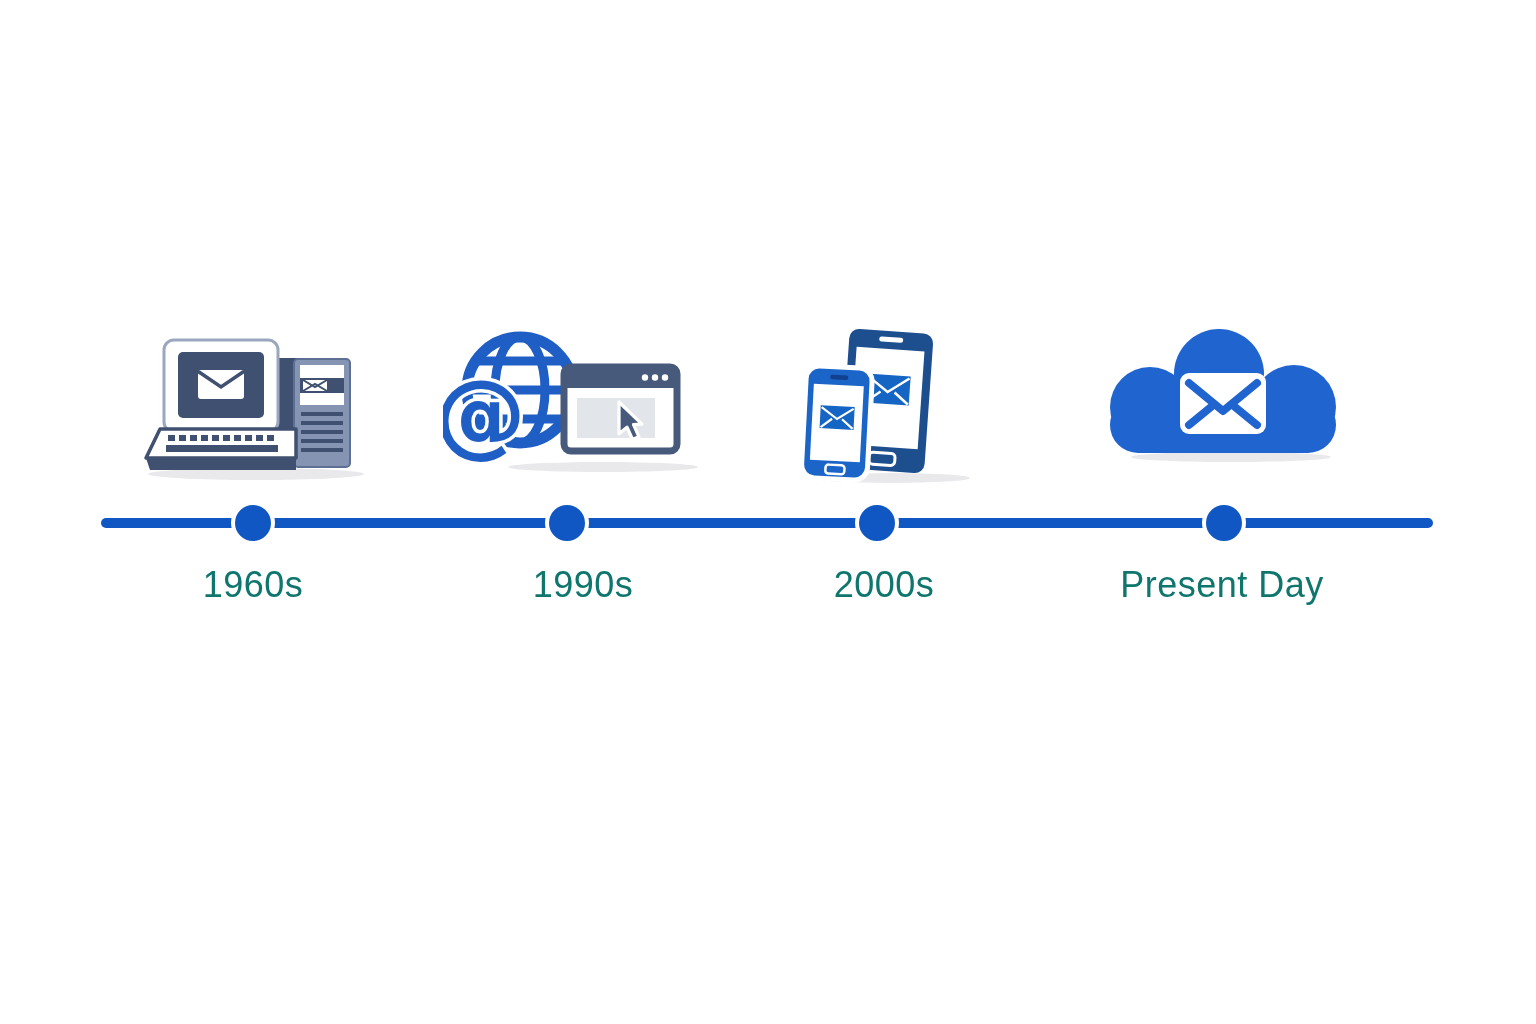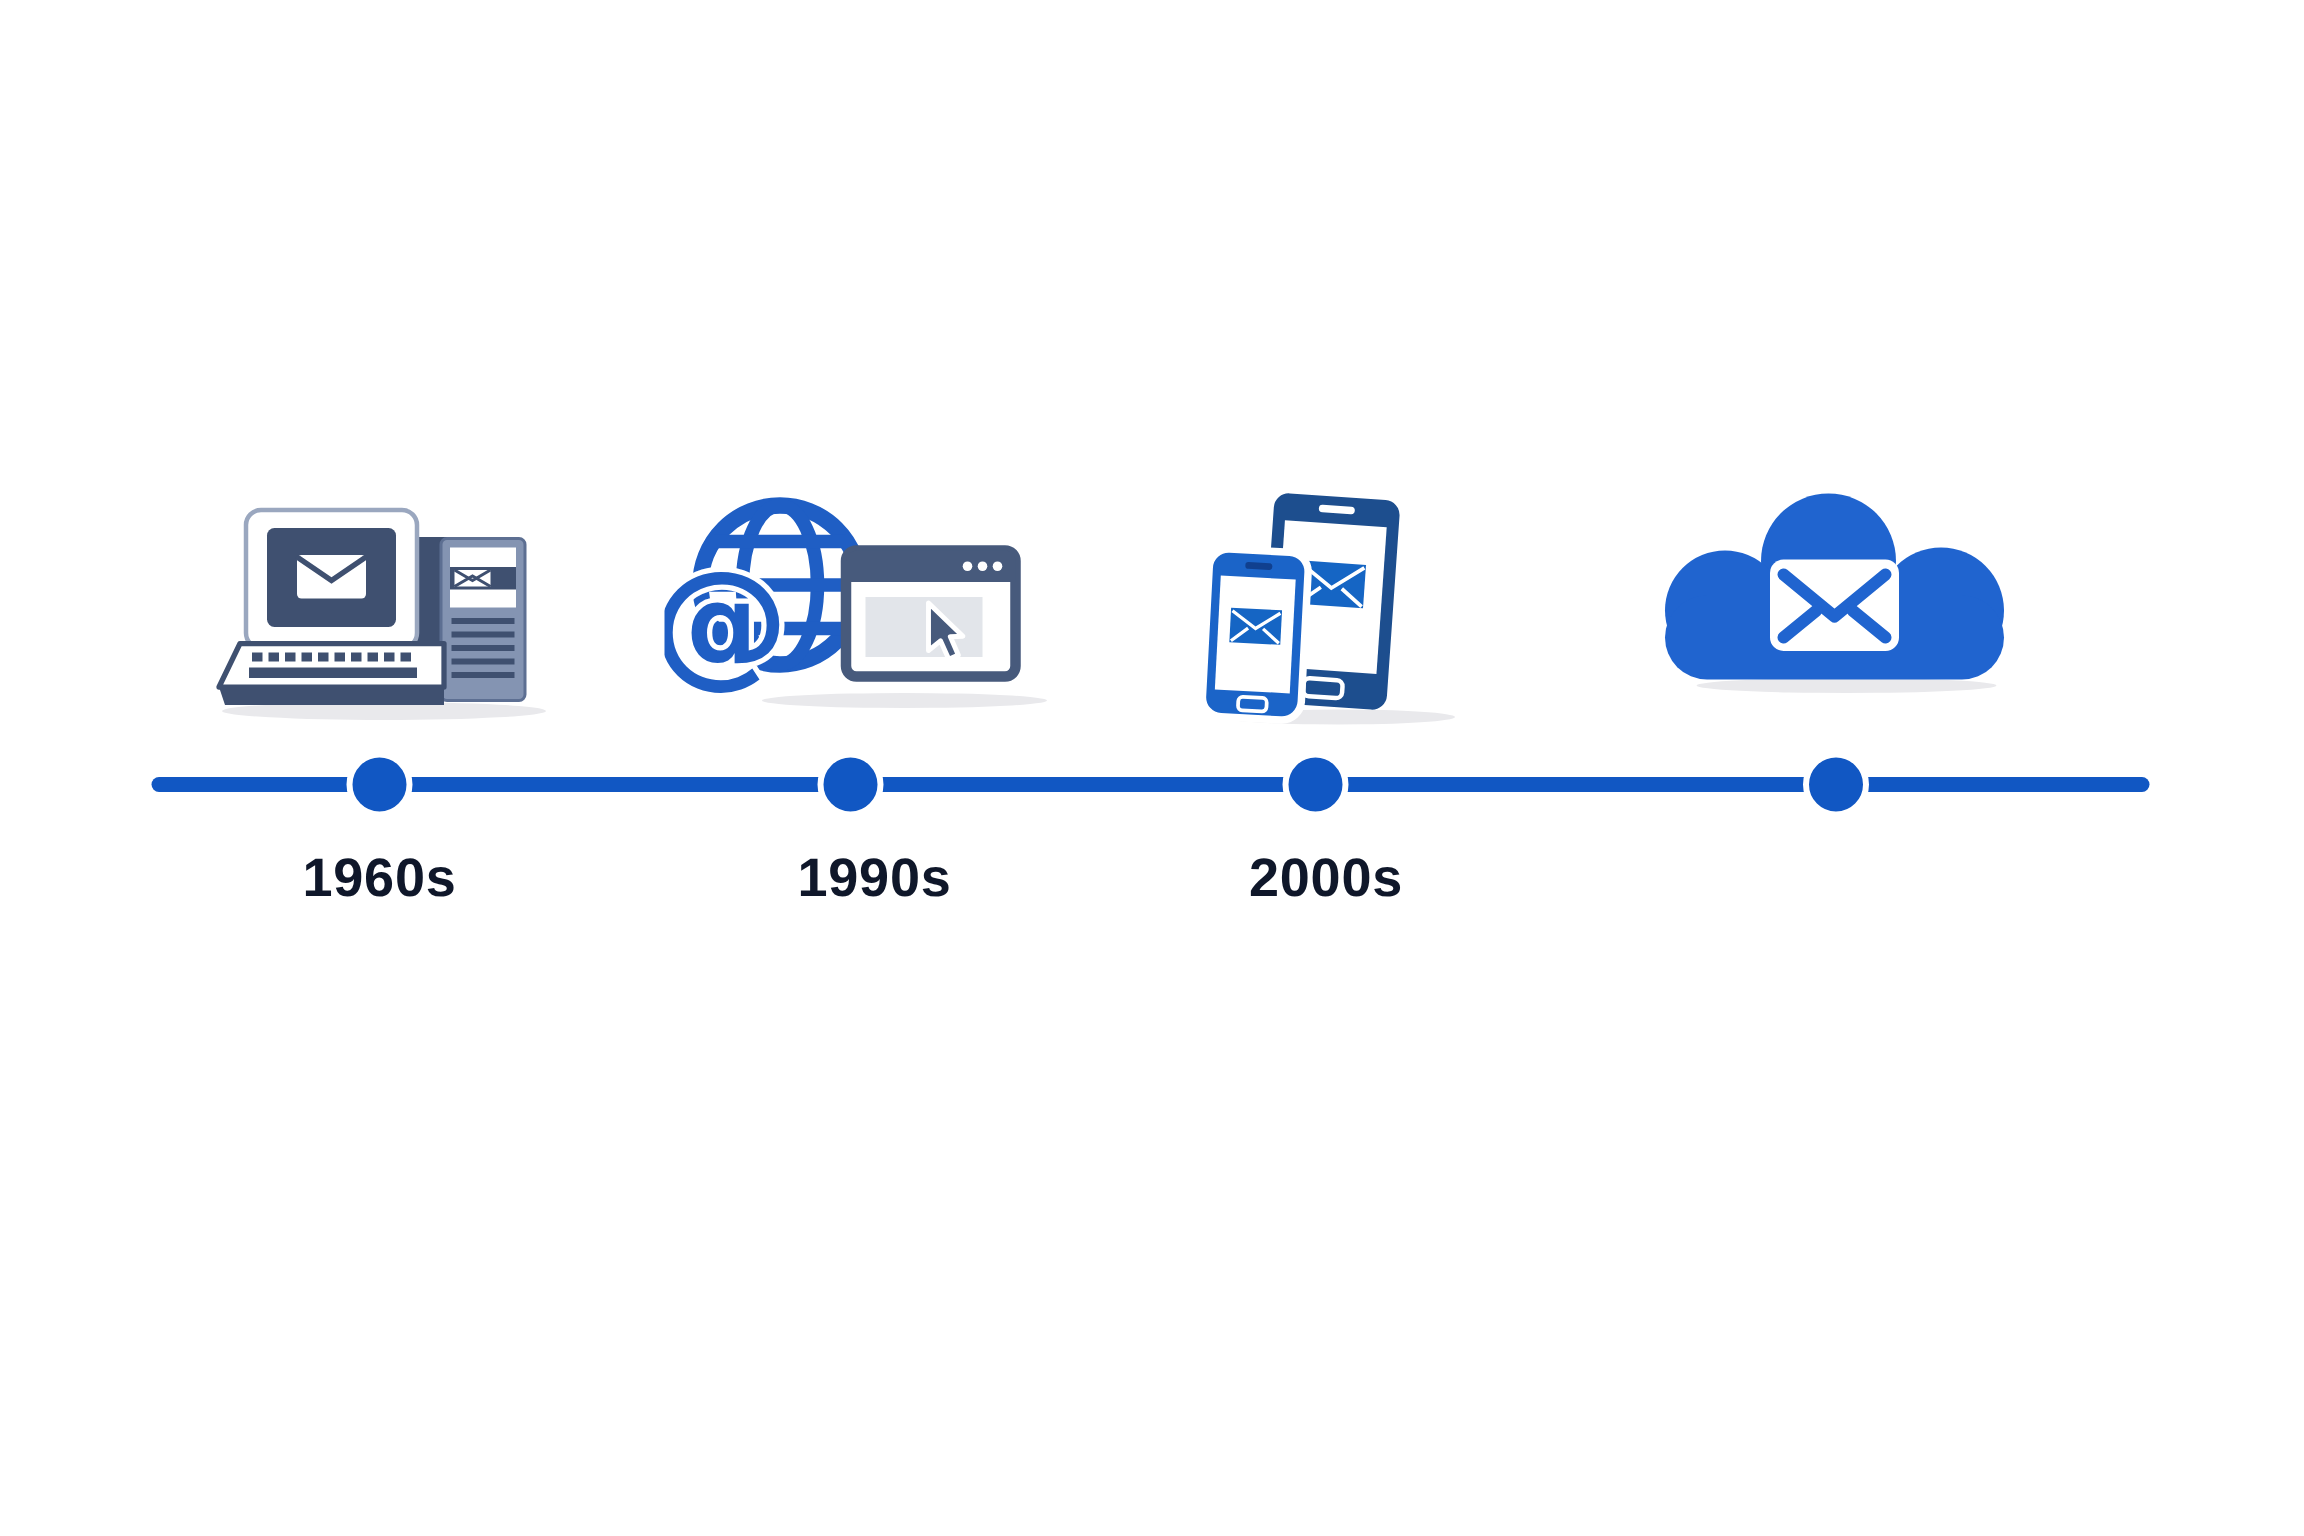--- a/index.html
+++ b/index.html
@@ -13,21 +13,21 @@
     position:absolute;left:101px;top:518px;width:1332px;height:10px;
     background:#1157c3;border-radius:5px;
   }
   .timeline-dot{
     position:absolute;top:501px;width:36px;height:36px;border-radius:50%;
     background:#1157c3;border:4px solid #ffffff;box-sizing:content-box;
   }
   .dot-1{left:231px;} .dot-2{left:545px;} .dot-3{left:855px;} .dot-4{left:1202px;}
   .era-label{
     position:absolute;top:564px;transform:translateX(-50%);
-    font-size:36px;color:#0f172a;font-weight:700;letter-spacing:0.5px;
+    font-size:36px;color:#0f766e;font-weight:400;letter-spacing:0.5px;
     white-space:nowrap;
   }
   .lbl-1{left:253px;} .lbl-2{left:583px;} .lbl-3{left:884px;} .lbl-4{left:1222px;}
 </style>
 </head>
 <body>
 
 <div class="canvas">
 
   <div class="icon-slot" style="left:136px;top:332px;width:240px;height:150px;">
@@ -128,14 +128,15 @@
 
   <div class="timeline-track"></div>
   <div class="timeline-dot dot-1"></div>
   <div class="timeline-dot dot-2"></div>
   <div class="timeline-dot dot-3"></div>
   <div class="timeline-dot dot-4"></div>
 
   <div class="era-label lbl-1">1960s</div>
   <div class="era-label lbl-2">1990s</div>
   <div class="era-label lbl-3">2000s</div>
+  <div class="era-label lbl-4">Present Day</div>
 
 </div>
 
 </body></html>

